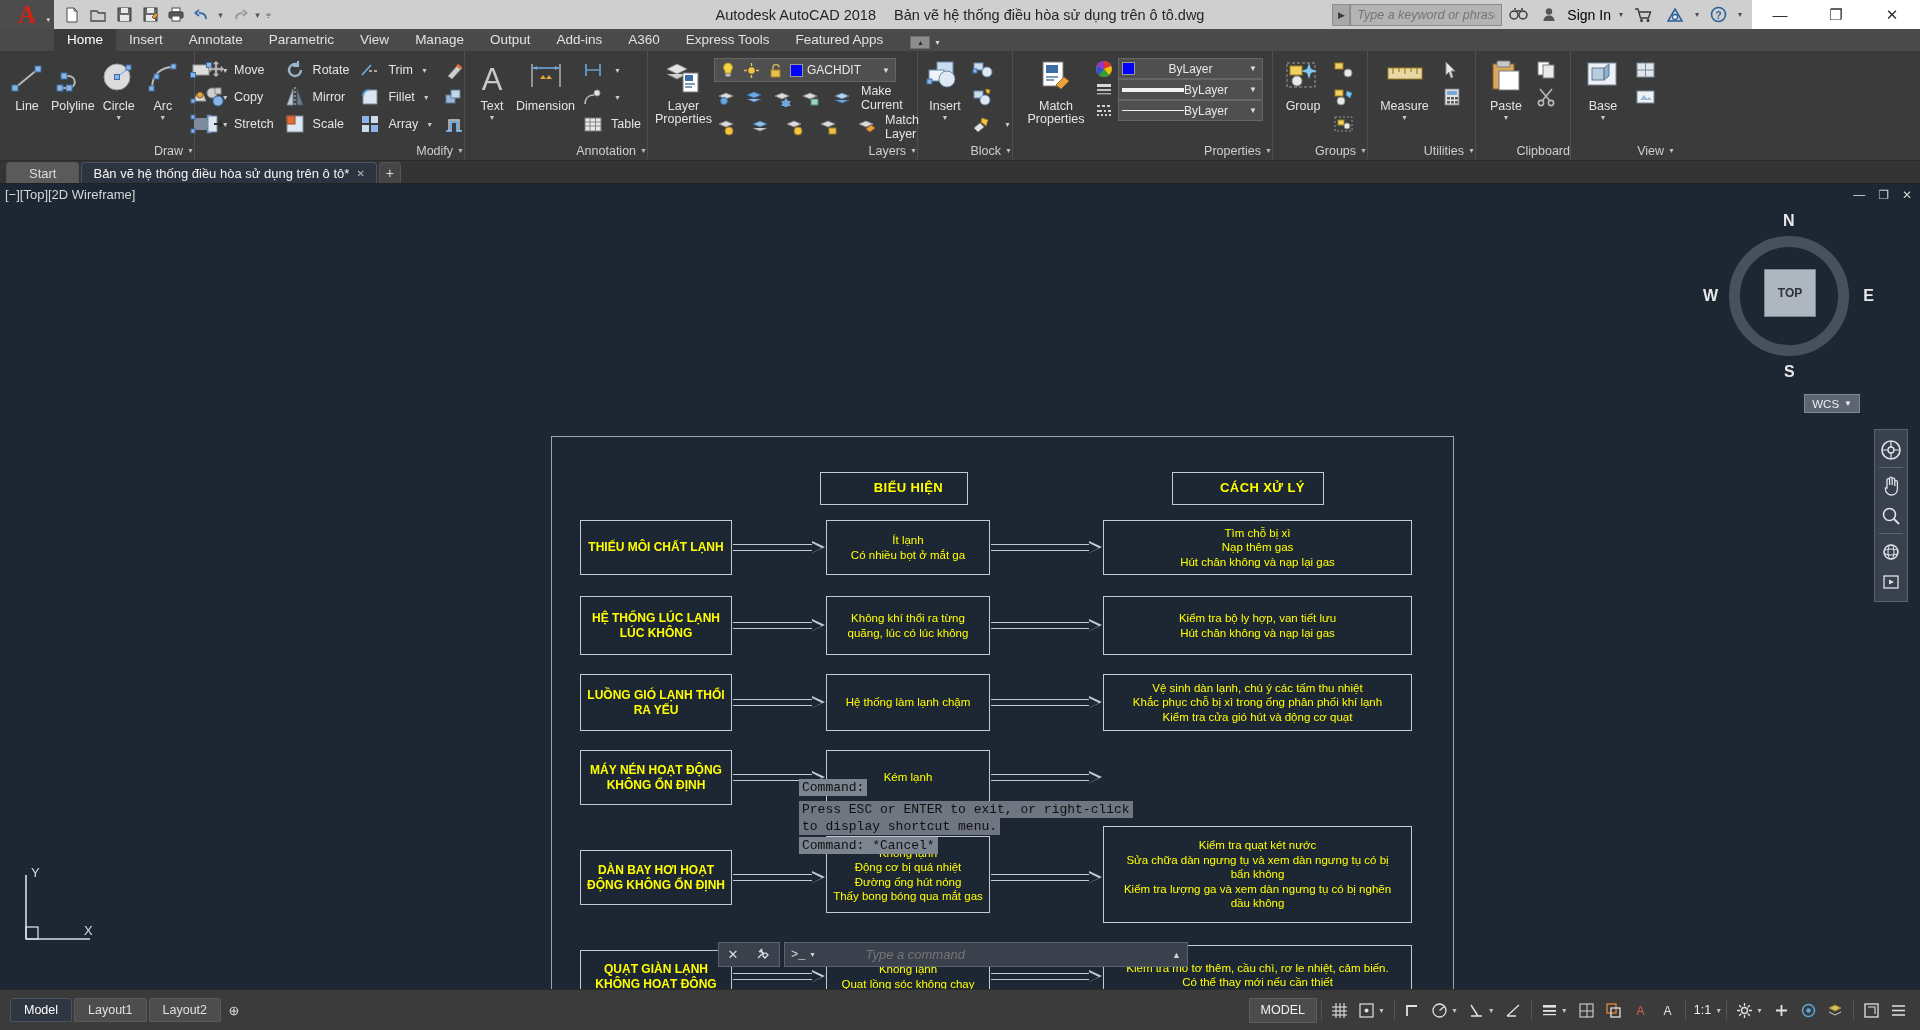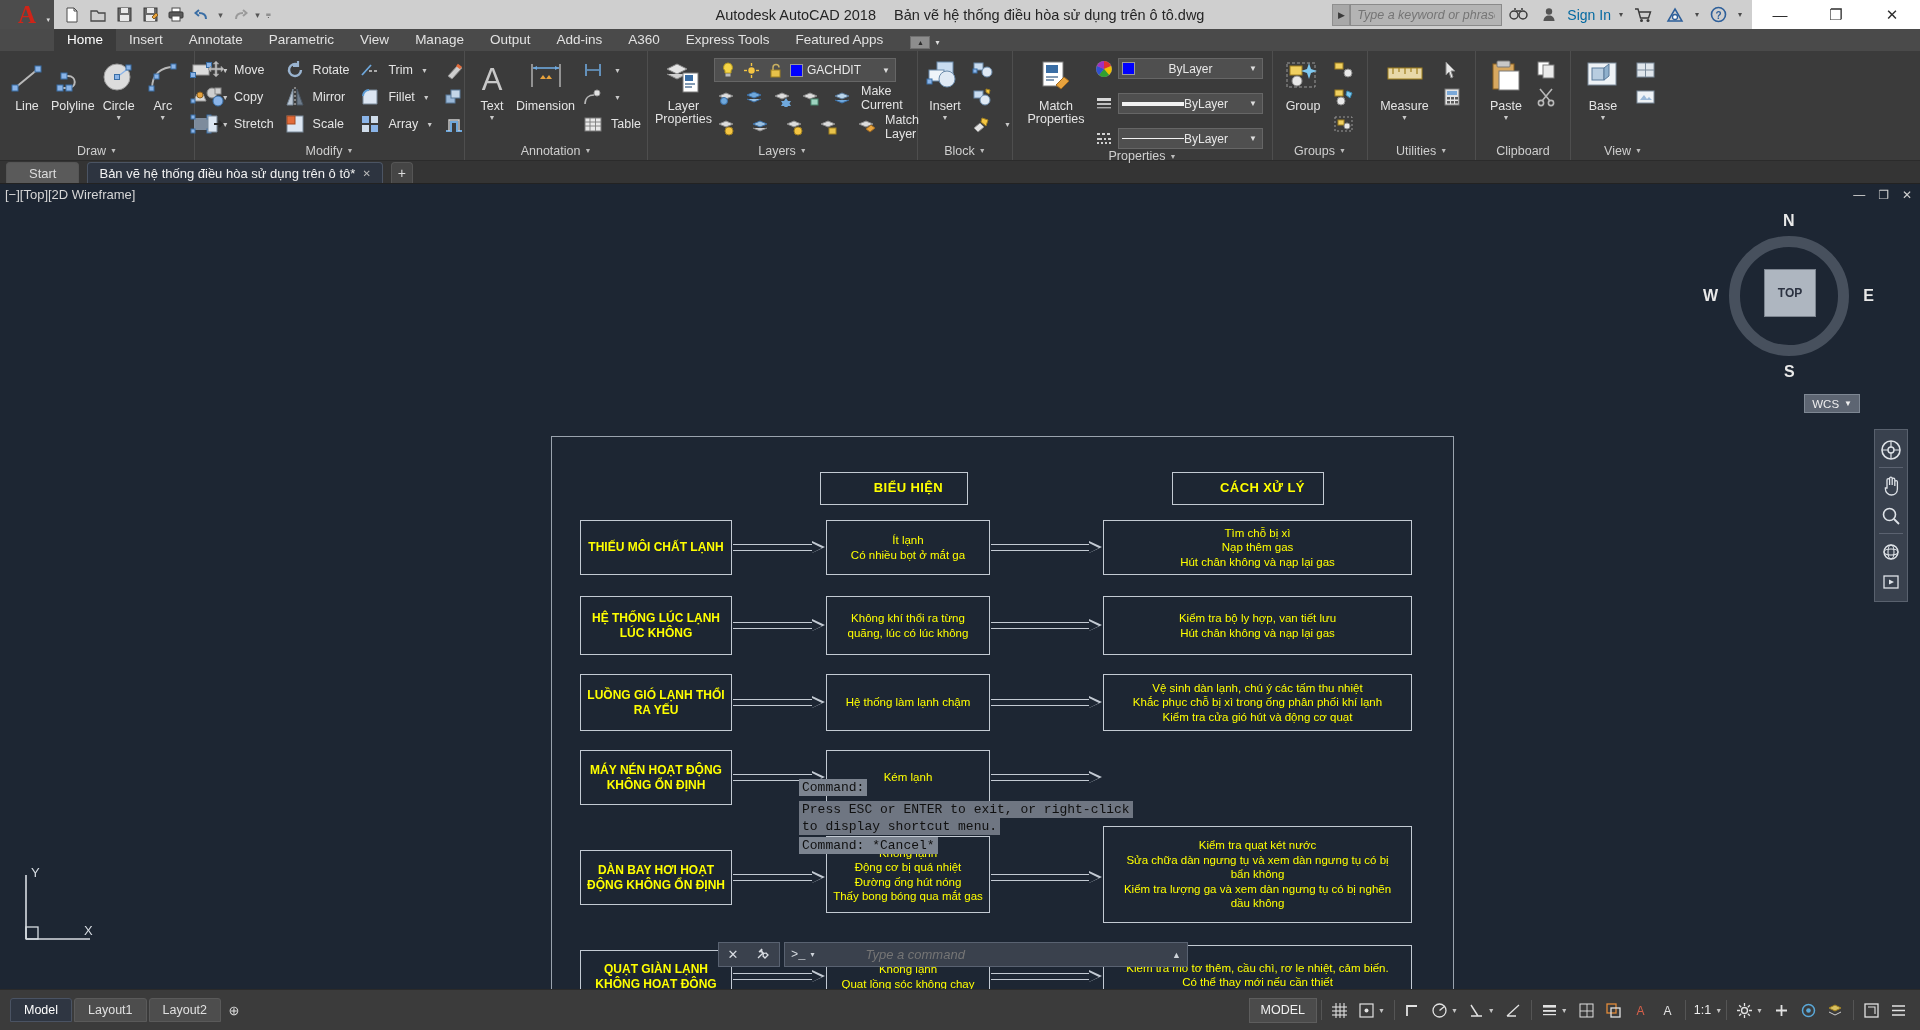--- a/index.html
+++ b/index.html
@@ -44,21 +44,21 @@
   .search-box{
     width:152px; height:22px; background:#b4b4b4; border:1px solid #8a8a8a;
     display:flex; align-items:center; padding:0 6px;
   }
   .search-box input{
     background:transparent;border:none;outline:none;width:100%;
     font-style:italic; font-size:12.5px; color:#4a4a4a;
     font-family:"Liberation Sans",sans-serif;
   }
   .tr-icon{ padding:0 7px; display:flex;align-items:center; color:#3a3a3a; font-size:15px;}
-  .signin{ color:#0369a1; font-size:14px; padding:0 4px;}
+  .signin{ color:#000000; font-size:14px; padding:0 4px;}
   .caret{ font-size:8px; color:#4a4a4a; padding:0 4px;}
   .winbtns{ display:flex; align-items:center; height:29px; background:#fff; margin-left:6px;}
   .winbtn{ width:56px;height:29px; display:flex;align-items:center;justify-content:center;
     color:#2e2e2e; font-size:15px;}
 
   
   .ribbon-tabs{
     height:22px; background:#4a4a4a; display:flex; align-items:flex-end;
     padding-left:54px; position:relative;
   }
@@ -74,21 +74,21 @@
 
   
   .ribbon{
     height:110px; background:#3b3b3b; display:flex; align-items:stretch;
     border-bottom:1px solid #2b2b2b; position:relative;
   }
   .panel{ display:flex; flex-direction:column; border-right:1px solid #4e4e4e; position:relative;}
   .panel-body{ flex:1; display:flex; align-items:flex-start; padding:4px 5px 0; }
   .panel-title{
     height:19px; font-size:12.5px; color:#cfcfcf; display:flex;
-    align-items:center; justify-content:center; gap:4px;
+    align-items:center; justify-content:flex-end; gap:4px;
   }
   .panel-title .tri{ font-size:7px; color:#bdbdbd;}
 
   .bigbtn{
     width:62px; display:flex; flex-direction:column; align-items:center;
     padding:3px 2px; cursor:default;
   }
   .bigbtn .lbl{ font-size:12.5px; color:#e4e4e4; text-align:center; margin-top:2px; line-height:13px;}
   .bigbtn .tri{ font-size:7px; color:#c9c9c9; margin-top:1px;}
 
@@ -113,21 +113,21 @@
   .combo .cv{ flex:1; overflow:hidden; white-space:nowrap; }
   .combo .dd{ font-size:8px; color:#ddd; padding:0 3px; }
   .swatch{ width:13px;height:13px;border:1px solid #999; flex:none;}
 
   .lwline{ height:4px; background:#f2f2f2; flex:none; }
   .lwline.thin{ height:1px; }
 
   
   .doctabs{
     height:23px; background:#343434; display:flex; align-items:flex-end;
-    padding-left:6px; gap:8px; border-bottom:1px solid #222;
+    padding-left:6px; gap:2px; border-bottom:1px solid #222;
   }
   .dtab{
     height:21px; display:flex; align-items:center; gap:7px; padding:0 11px;
     font-size:13px; color:#dcdcdc; background:#4a4a4a;
     border-top-left-radius:4px; border-top-right-radius:4px;
     border:1px solid #555; border-bottom:none;
   }
   .dtab.start{ background:#5a5a5a; padding:0 22px;}
   .dtab.active{ background:#2d3440; color:#f2f2f2; border-color:#4b5463;}
   .dtab .x{ font-size:10px; color:#bbb;}
@@ -848,21 +848,21 @@
           <svg width="40" height="38" viewBox="0 0 40 38">
               <rect x="7" y="3" width="20" height="24" fill="#fff" stroke="#7a7a7a"></rect>
               <rect x="10" y="6" width="12" height="8" fill="#3a6ea5"></rect>
               <path d="M10 18h12M10 21h8" stroke="#5a7a9a" stroke-width="1.6"></path>
               <path d="M20 26l8-8 5 4-8 8z" fill="#e8a33d" stroke="#a06a20"></path>
             </svg>
         </span>
         <span class="lbl" style="white-space:pre-line">Match
 Properties</span>
       </div>
-      <div style="display:flex;flex-direction:column;gap:14px;padding-top:3px">
+      <div style="display:flex;flex-direction:column;gap:0;padding-top:3px">
         <div style="display:flex;align-items:center;gap:4px">
           <span class="ico s">
             <svg width="18" height="18" viewBox="0 0 18 18">
                 <circle cx="9" cy="9" r="8" fill="#888"></circle>
                 <path d="M9 9 L9 1 A8 8 0 0 1 16 6 Z" fill="#e03030"></path>
                 <path d="M9 9 L16 6 A8 8 0 0 1 14 15 Z" fill="#f0c000"></path>
                 <path d="M9 9 L14 15 A8 8 0 0 1 4 15 Z" fill="#30a030"></path>
                 <path d="M9 9 L4 15 A8 8 0 0 1 2 6 Z" fill="#3050d0"></path>
                 <path d="M9 9 L2 6 A8 8 0 0 1 9 1 Z" fill="#a030c0"></path>
               </svg>

